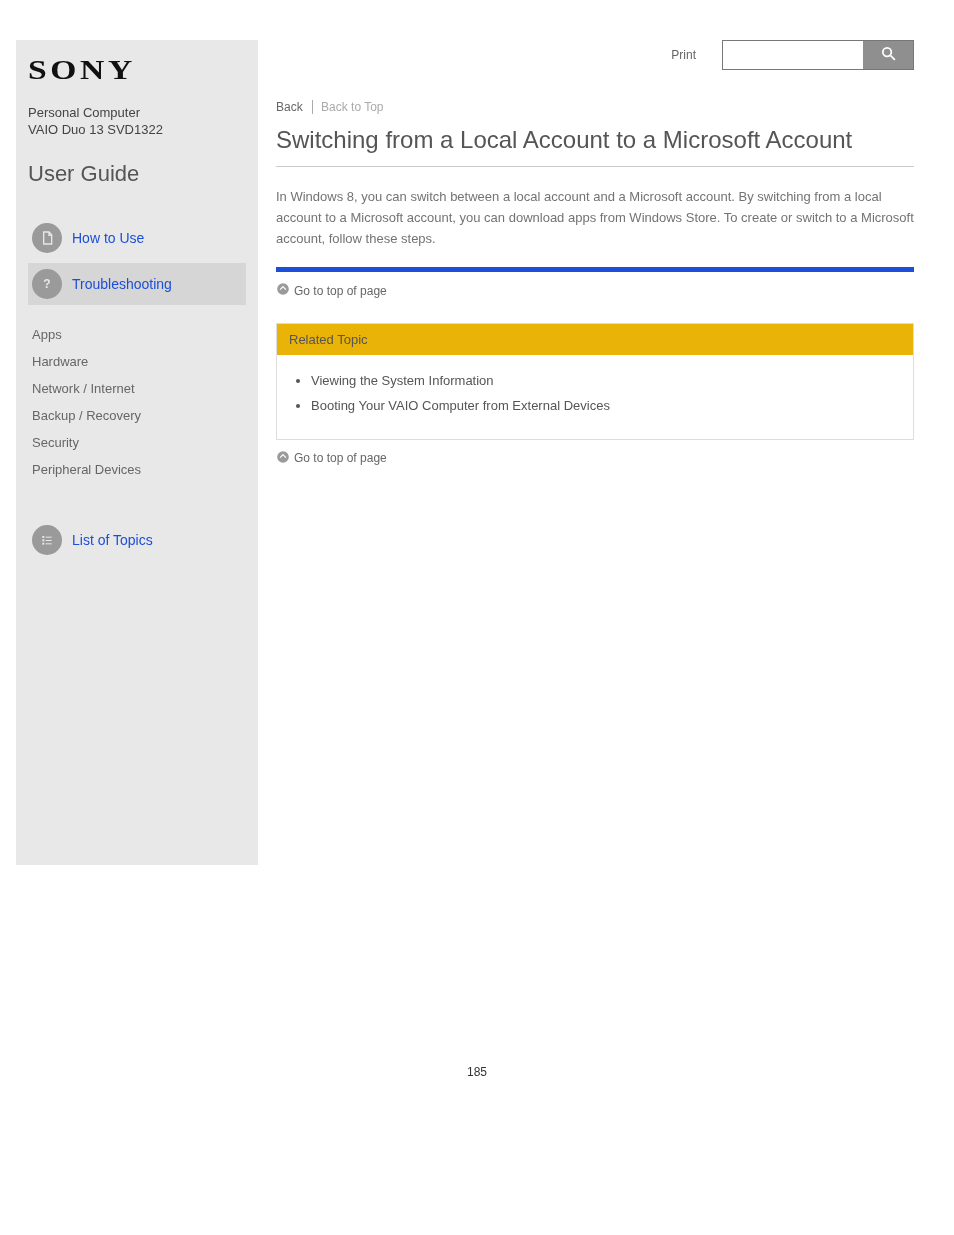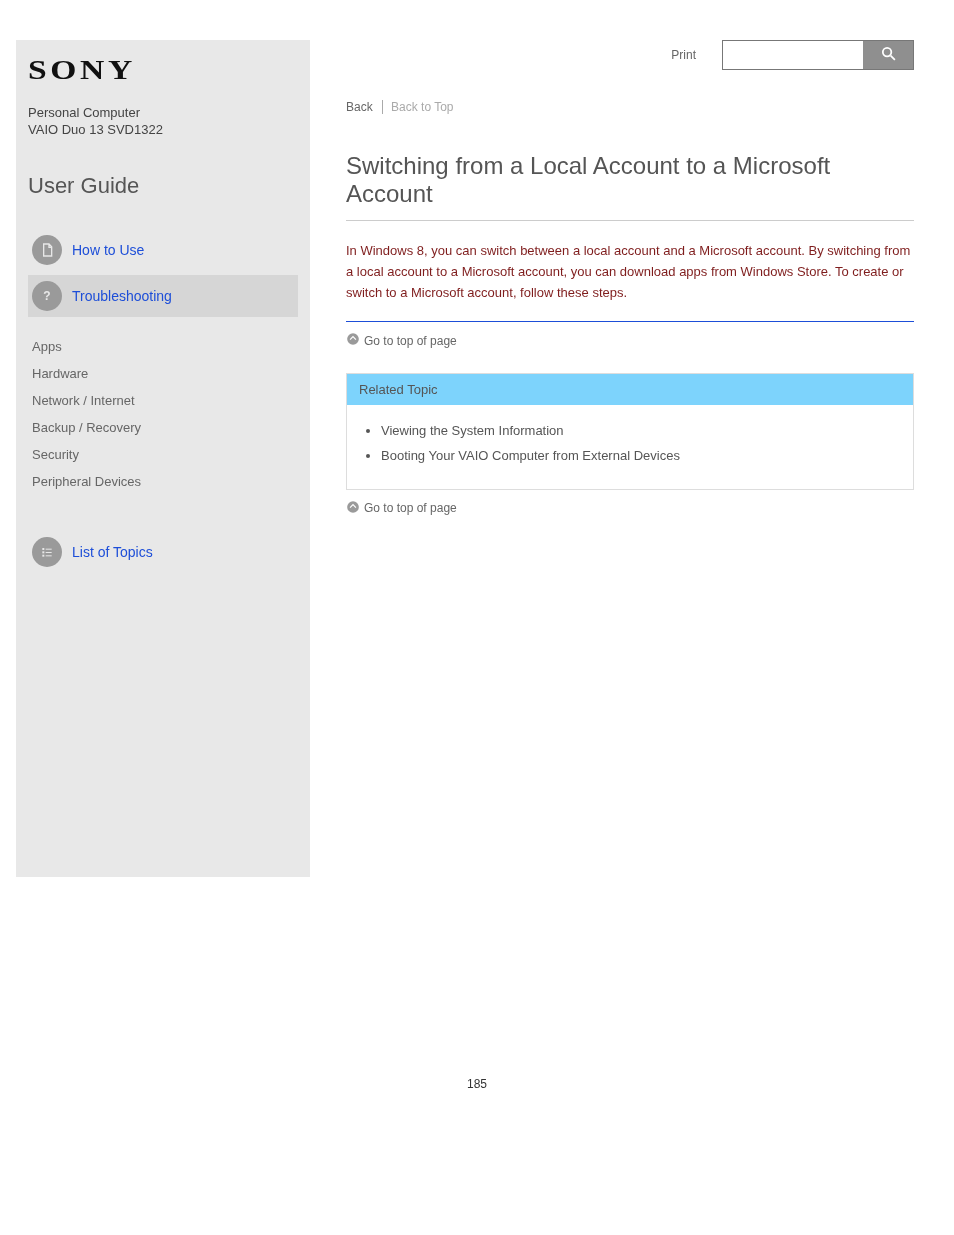--- a/index.html
+++ b/index.html
@@ -9,36 +9,36 @@
     color: #333;
     background: #fff;
     width: 954px;
   }
   .page {
     display: flex;
     padding: 40px 40px 0 16px;
   }
   
   .sidebar {
-    width: 294px;
+    width: 242px;
     background: #e8e8e8;
     padding: 14px 12px 300px 12px;
     flex-shrink: 0;
   }
   .logo {
     font-family: "Times New Roman", serif;
     font-weight: 900;
     letter-spacing: 3px;
     font-size: 28px;
     color: #111;
     transform: scaleX(1.2);
     transform-origin: left;
     margin-bottom: 18px;
   }
-  .product-block { margin-bottom: 36px; }
+  .product-block { margin-bottom: 24px; }
   .product-name { font-size: 13px; color: #444; line-height: 1.4; }
   .product-model { font-size: 13px; color: #444; }
   .ug-title { font-size: 22px; color: #555; margin-bottom: 30px; }
   .nav-item {
     display: flex;
     align-items: center;
     padding: 6px 4px;
     margin: 4px 0;
     cursor: pointer;
   }
@@ -61,21 +61,21 @@
   .subnav-item {
     display: block;
     font-size: 13px;
     color: #666;
     padding: 6px 2px;
     cursor: pointer;
   }
   
   .main {
     flex: 1;
-    padding-left: 36px;
+    padding-left: 18px;
     position: relative;
   }
   .top-right {
     display: flex;
     justify-content: flex-end;
     align-items: center;
     margin-bottom: 30px;
   }
   .print-link { font-size: 12px; color: #666; margin-right: 26px; cursor: pointer; }
   .search-wrap {
@@ -97,56 +97,56 @@
     border: none;
     display: flex;
     align-items: center;
     justify-content: center;
     cursor: pointer;
   }
   .search-btn svg { width: 17px; height: 17px; fill: #fff; }
   .breadcrumb {
     font-size: 12px;
     color: #666;
-    margin-bottom: 38px;
+    margin-bottom: 12px;
   }
   .breadcrumb .sep { color: #aaa; padding: 0 6px; border-left: 1px solid #aaa; margin-left: 6px; padding-left: 8px;}
   .breadcrumb span:first-child { cursor: pointer; }
   .h1 {
     font-size: 24px;
     font-weight: normal;
     color: #555;
     border-bottom: 1px solid #ccc;
     padding-bottom: 12px;
     margin-bottom: 20px;
   }
   .body-text {
     font-size: 13px;
-    color: #7f1d1d;
+    color: #737373;
     line-height: 1.6;
-    border-bottom: 1px solid #1d4ed8;
+    border-bottom: 5px solid #1d4ed8;
     padding-bottom: 18px;
     margin-bottom: 10px;
   }
   .go-top {
     display: flex;
     justify-content: flex-start;
     align-items: center;
     font-size: 12px;
     color: #666;
     margin-bottom: 24px;
     cursor: pointer;
   }
   .go-top svg { width: 14px; height: 14px; fill: #888; margin-right: 4px; }
   .related {
     border: 1px solid #ddd;
     margin-bottom: 10px;
   }
   .related-header {
-    background: #7dd3fc;
+    background: #eab308;
     padding: 8px 12px;
     font-size: 13px;
     color: #555;
   }
   .related-list {
     padding: 14px 30px 20px 34px;
   }
   .related-list li {
     font-size: 13px;
     color: #555;

